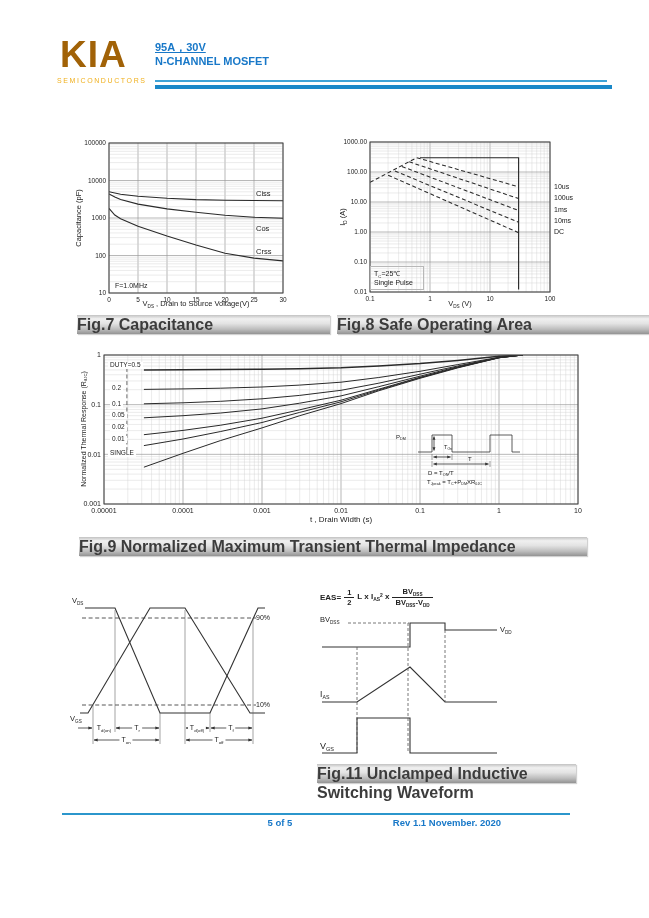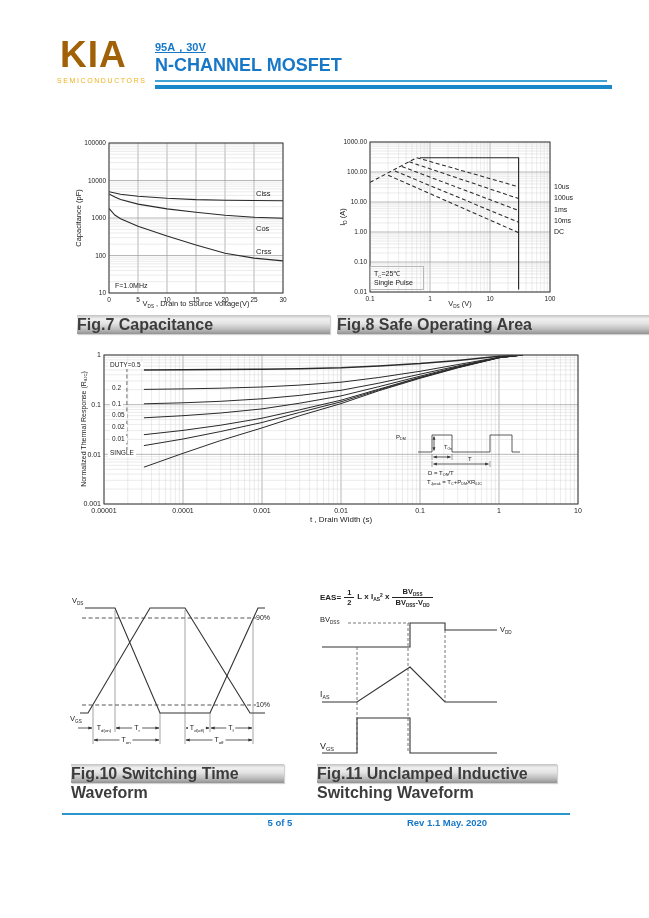--- a/index.html
+++ b/index.html
@@ -4,21 +4,21 @@
 <style>
   html,body{margin:0;padding:0;background:#fff;}
   #page{position:relative;width:649px;height:918px;background:#fff;overflow:hidden;
         font-family:"Liberation Sans",sans-serif;}
   svg{position:absolute;font-family:"Liberation Sans",sans-serif;}
   
   .logo{position:absolute;left:60px;top:36px;font-size:37px;font-weight:bold;color:#a16207;
         letter-spacing:1px;line-height:1;}
   .logosub{position:absolute;left:57px;top:77px;font-size:7px;color:#F0B01E;letter-spacing:1.6px;}
   .spec1{position:absolute;left:155px;top:40px;font-size:11px;font-weight:bold;color:#1878C8;text-decoration:underline;}
-  .spec2{position:absolute;left:155px;top:55px;font-size:18px;font-weight:bold;color:#1878C8;}
+  .spec2{position:absolute;left:155px;top:55px;font-size:11px;font-weight:bold;color:#1878C8;}
   .part{position:absolute;left:404px;top:46px;font-size:25px;color:#2B99CE;letter-spacing:2px;}
   .rule-thin{position:absolute;left:155px;top:80px;width:452px;height:2px;background:#3FA3D6;}
   .rule-thick{position:absolute;left:155px;top:85px;width:457px;height:4px;background:#1A88C8;}
   
   .cap{position:absolute;height:19px;line-height:19px;text-align:left;font-weight:bold;
        font-size:16px;color:#3c3c3c;
        background:linear-gradient(180deg,#c2c2c2 0%,#f0f0f0 20%,#e3e3e3 45%,#bdbdbd 75%,#939393 100%);
        box-shadow:1px 1px 1px rgba(0,0,0,0.18);margin-left:7px;}
   
   .ov{position:absolute;font-size:7px;color:#222;white-space:nowrap;line-height:1;}
@@ -383,20 +383,21 @@
     <line class="arr" x1="53.5" y1="32" x2="70.5" y2="32" marker-start="url(#ah9)" marker-end="url(#ah9)"></line>
     <line class="guide" x1="52" y1="36" x2="52" y2="42"></line>
     <line class="guide" x1="110" y1="36" x2="110" y2="42"></line>
     <line class="arr" x1="53.5" y1="39" x2="108.5" y2="39" marker-start="url(#ah9)" marker-end="url(#ah9)"></line>
   </svg>
   <div class="ov" style="left:396px;top:434px;font-size:6px;">P<span class="sb">DM</span></div>
   <div class="ov" style="left:444px;top:445px;font-size:5.5px;">T<span class="sb">On</span></div>
   <div class="ov" style="left:468px;top:456px;font-size:6px;">T</div>
   <div class="ov" style="left:428px;top:470px;font-size:6px;">D = T<span class="sb">ON</span>/T</div>
   <div class="ov" style="left:427px;top:479px;font-size:6px;">T<span class="sb">Jpeak</span> = T<span class="sb">C</span>+P<span class="sb">DM</span>XR<span class="sb">θJC</span></div>
+  <div class="cap" style="left:72px;top:537px;width:508px;">Fig.9 Normalized Maximum Transient Thermal Impedance</div>
 
   <svg style="left:62px;top:588px;" width="250" height="172">
     <defs>
       <marker id="ah10" viewBox="0 0 6 6" refX="5.5" refY="3" markerWidth="5" markerHeight="5" orient="auto-start-reverse">
           <path d="M0,0.6 L6,3 L0,5.4 z" fill="#333"></path>
         </marker>
     </defs>
     <line class="dash" x1="20" y1="30" x2="194" y2="30"></line>
     <line class="dash" x1="20" y1="117" x2="194" y2="117"></line>
     <polyline class="solid" points="23,20 53,20 98,125 148,125 196,20 203,20"></polyline>
@@ -417,21 +418,20 @@
   <div class="ov" style="left:72px;top:597px;font-size:7.5px;">V<span class="sb">DS</span></div>
   <div class="ov" style="left:70px;top:715px;font-size:7.5px;">V<span class="sb">GS</span></div>
   <div class="ov" style="left:256px;top:614px;">90%</div>
   <div class="ov" style="left:256px;top:701px;">10%</div>
   <div class="ov ctr wbg" style="left:104px;top:724px;">T<span class="sb">d(on)</span></div>
   <div class="ov ctr wbg" style="left:137px;top:724px;">T<span class="sb">r</span></div>
   <div class="ov ctr wbg" style="left:197px;top:724px;">T<span class="sb">d(off)</span></div>
   <div class="ov ctr wbg" style="left:231px;top:724px;">T<span class="sb">f</span></div>
   <div class="ov ctr wbg" style="left:126px;top:736px;">T<span class="sb">on</span></div>
   <div class="ov ctr wbg" style="left:219px;top:736px;">T<span class="sb">off</span></div>
-  <div class="cap" style="left:64px;top:764px;width:213px;">Fig.10 Switching Time Waveform</div>
 
   <div class="formula">
     <span>EAS=</span>
     <span class="frac">
       <span class="fn">1</span>
       <span class="fd">2</span>
     </span>
     <span>L x I<span class="sb">AS</span><span class="sp">2</span> x</span>
     <span class="frac">
       <span class="fn">BV<span class="sb">DSS</span></span>
@@ -444,19 +444,19 @@
     <polyline class="solid" points="7,92 42,92 95,57 130,92 182,92"></polyline>
     <polyline class="solid" points="7,143 42,143 42,108 95,108 95,143 182,143"></polyline>
     <line class="dash2" x1="42" y1="37" x2="42" y2="143"></line>
     <line class="dash2" x1="93" y1="13" x2="93" y2="143"></line>
     <line class="dash2" x1="130" y1="20" x2="130" y2="92"></line>
   </svg>
   <div class="ov" style="left:320px;top:616px;font-size:7.5px;">BV<span class="sb">DSS</span></div>
   <div class="ov" style="left:500px;top:626px;font-size:7.5px;">V<span class="sb">DD</span></div>
   <div class="ov" style="left:320px;top:690px;font-size:8.5px;">I<span class="sb">AS</span></div>
   <div class="ov" style="left:320px;top:742px;font-size:9px;">V<span class="sb">GS</span></div>
-  <div class="cap" style="left:310px;top:764px;width:240px;">Fig.11 Unclamped Inductive Switching Waveform</div>
+  <div class="cap" style="left:310px;top:764px;width:259px;">Fig.11 Unclamped Inductive Switching Waveform</div>
 
   <div class="footline"></div>
   <div class="foot ctr" style="left:280px;">5 of 5</div>
-  <div class="foot ctr" style="left:447px;">Rev 1.1 May. 2020</div>
+  <div class="foot ctr" style="left:447px;">Rev 1.1 November. 2020</div>
 
 </div>
 
 </body></html>

